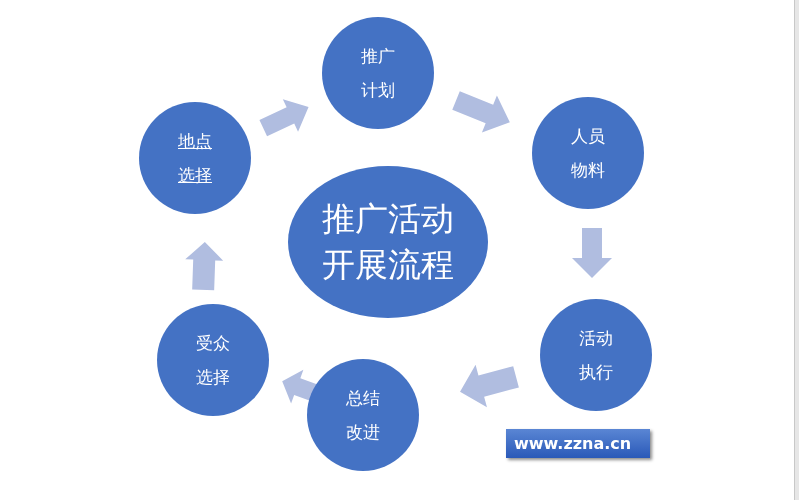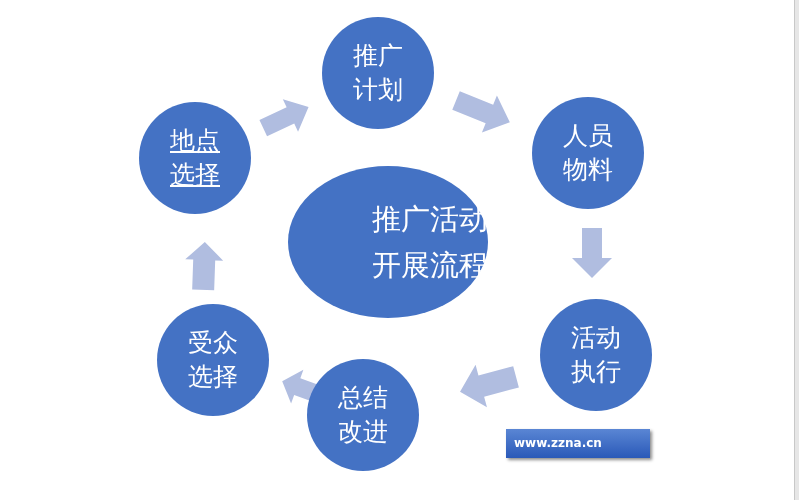--- a/index.html
+++ b/index.html
@@ -1,22 +1,22 @@
 <!DOCTYPE html>
 <html><head>
 <meta charset="utf-8">
 <style>
   html,body{margin:0;padding:0;}
   body{width:799px;height:500px;background:#ffffff;position:relative;overflow:hidden;font-family:"DejaVu Sans",sans-serif;}
   .scrollbar{position:absolute;right:0;top:0;width:4px;height:500px;background:#e6e6e6;border-left:1px solid #c8c8c8;}
-  .node{position:absolute;border-radius:50%;background:#4472c4;color:#fff;display:flex;align-items:center;justify-content:center;text-align:center;font-size:25px;line-height:34px;}
+  .node{position:absolute;border-radius:50%;background:#4472c4;color:#fff;display:flex;align-items:center;justify-content:center;text-align:center;font-size:17px;line-height:34px;}
   .node span{display:block;white-space:pre-line;}
-  .center{font-size:29px;line-height:46px;justify-content:flex-end;}
+  .center{font-size:33px;line-height:46px;}
   svg.arrows{position:absolute;left:0;top:0;}
-  .watermark{position:absolute;left:506px;top:429px;width:144px;height:29px;background:linear-gradient(#5a86d4,#2a59b8);box-shadow:2px 2px 3px rgba(0,0,0,0.45);color:#fff;font-family:"DejaVu Sans",sans-serif;font-weight:bold;font-size:12px;line-height:29px;padding-left:8px;box-sizing:border-box;}
+  .watermark{position:absolute;left:506px;top:429px;width:144px;height:29px;background:linear-gradient(#5a86d4,#2a59b8);box-shadow:2px 2px 3px rgba(0,0,0,0.45);color:#fff;font-family:"DejaVu Sans",sans-serif;font-weight:bold;font-size:16px;line-height:29px;padding-left:8px;box-sizing:border-box;}
 </style>
 </head>
 <body>
 
 <svg class="arrows" width="799" height="500">
 
   <g transform="translate(285,118) rotate(-25)">
       <polygon points="-24,-9 6,-9 6,-18 26,0 6,18 6,9 -24,9" fill="#b0bde0"></polygon>
     </g>
 

